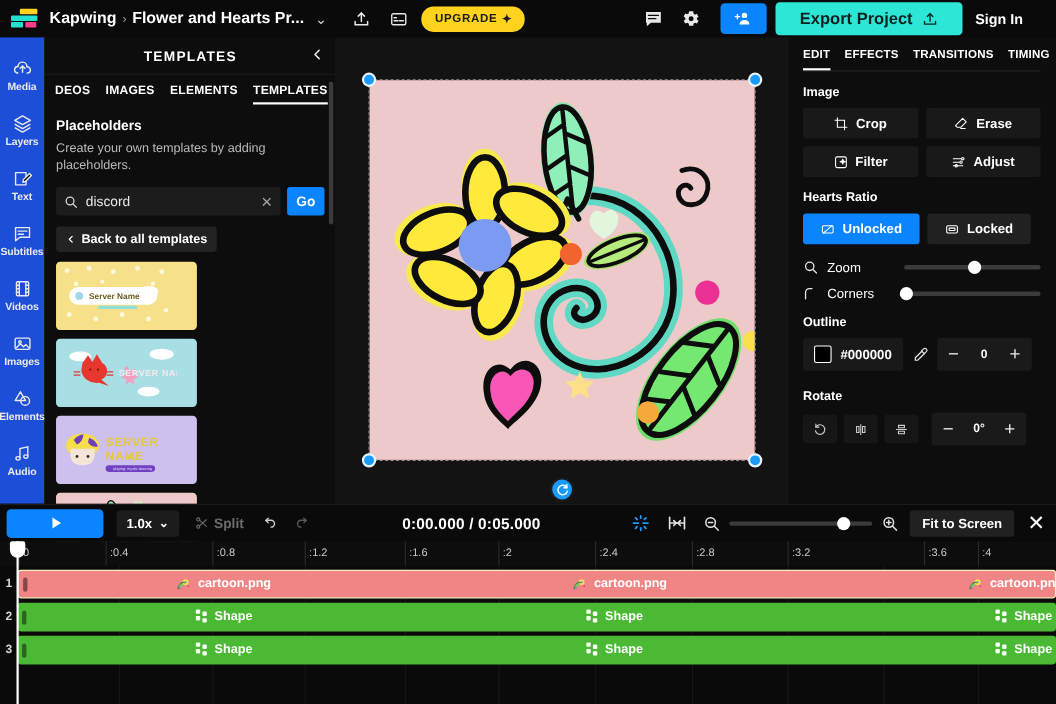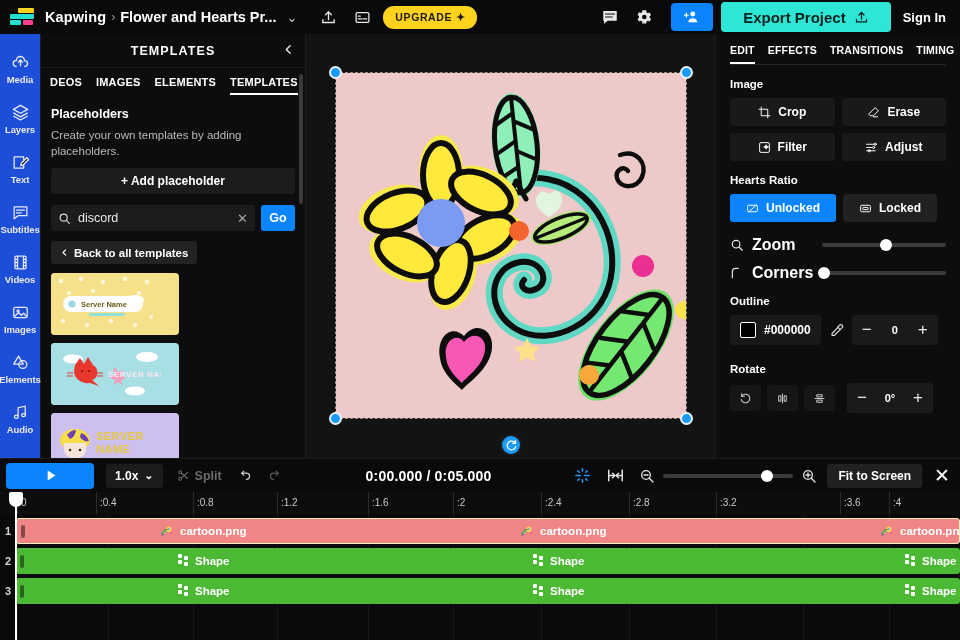--- a/index.html
+++ b/index.html
@@ -39,21 +39,21 @@
   .spacer { flex: 1 1 auto; }
   .invite-btn {
     width: 42px; height: 28px; background: #0a84ff; border-radius: 4px;
     display: flex; align-items: center; justify-content: center; margin-right: 8px;
   }
   .export-btn {
     background: #2ee6d6; color: #08231f; font-size: 15px; font-weight: bold;
     height: 30px; border-radius: 4px; padding: 0 22px; display: flex;
     align-items: center; gap: 8px; margin-right: 12px;
   }
-  .signin { font-size: 13px; font-weight: bold; color: #fff; margin-right: 4px; }
+  .signin { font-size: 13px; font-weight: bold; color: #fff; margin-right: 20px; }
 
   
   .rail {
     position: absolute; left: 0; top: 34px; width: 41px; height: 424px;
     background: #1d4ed8; border-right: 1px solid #1d1d1d;
     display: flex; flex-direction: column; align-items: center; padding-top: 10px;
   }
   .rail-item {
     width: 41px; height: 50px; display: flex; flex-direction: column;
     align-items: center; justify-content: center; gap: 2px; color: #eaeaea;
@@ -154,21 +154,21 @@
     font-size: 12px; font-weight: bold; color: #fff;
   }
   .ar-row { display: flex; gap: 7px; }
   .ar-btn {
     height: 28px; border-radius: 3px; display: flex; align-items: center;
     justify-content: center; gap: 7px; font-size: 12px; font-weight: bold;
     padding: 0 16px; background: #212121; color: #fff;
   }
   .ar-btn.on { background: #0a84ff; }
   .slider-row { display: flex; align-items: center; gap: 8px; margin-top: 14px; }
-  .sl-label { font-size: 16px; font-weight: bold; width: 62px; }
+  .sl-label { font-size: 12px; font-weight: normal; width: 62px; }
   .track { flex: 1; height: 4px; background: #3b3b3b; border-radius: 2px; position: relative; }
   .knob {
     position: absolute; top: -4px; width: 12px; height: 12px;
     border-radius: 50%; background: #fff;
   }
   .outline-row { display: flex; align-items: center; gap: 8px; margin-top: 7px; }
   .color-chip {
     height: 30px; background: #191919; border-radius: 3px; display: flex;
     align-items: center; gap: 8px; padding: 0 10px;
   }
@@ -411,21 +411,20 @@
     <div class="tabs">
       <span class="tab">DEOS</span>
       <span class="tab">IMAGES</span>
       <span class="tab">ELEMENTS</span>
       <span class="tab active">TEMPLATES</span>
     </div>
 
     <div class="panel-body">
       <div class="ph-title">Placeholders</div>
       <div class="ph-desc">Create your own templates by adding placeholders.</div>
-      <div class="add-ph">+ Add placeholder</div>
 
       <div class="searchrow">
         <div class="searchbox">
           <span>
             <svg width="13" height="13" viewBox="0 0 24 24" fill="none" stroke="#d4d4d4" stroke-width="2.2" stroke-linecap="round">
                 <circle cx="10.5" cy="10.5" r="6.5"></circle>
                 <path d="M15.4 15.4L21 21"></path>
               </svg>
           </span>
           <span class="searchval" title="Search templates">discord</span>

